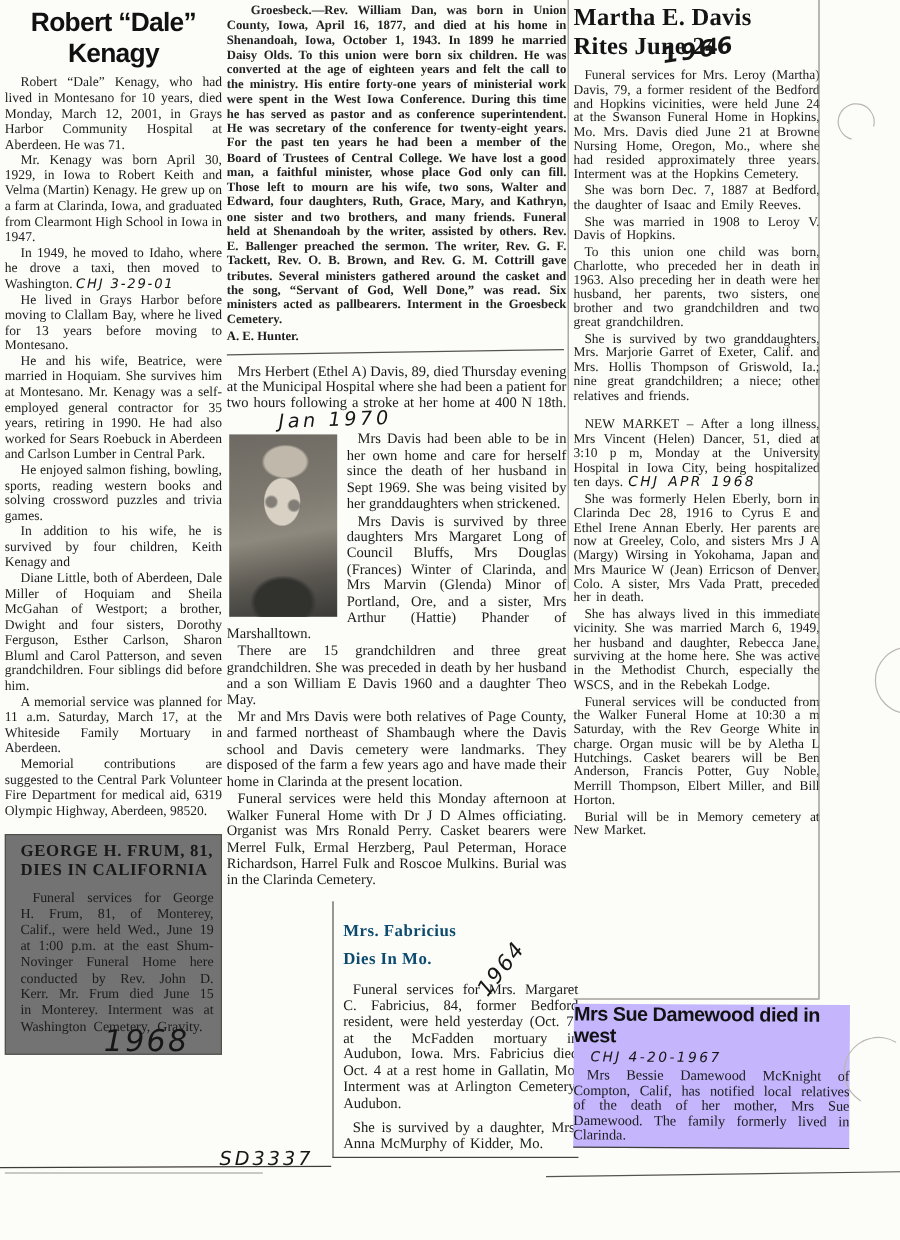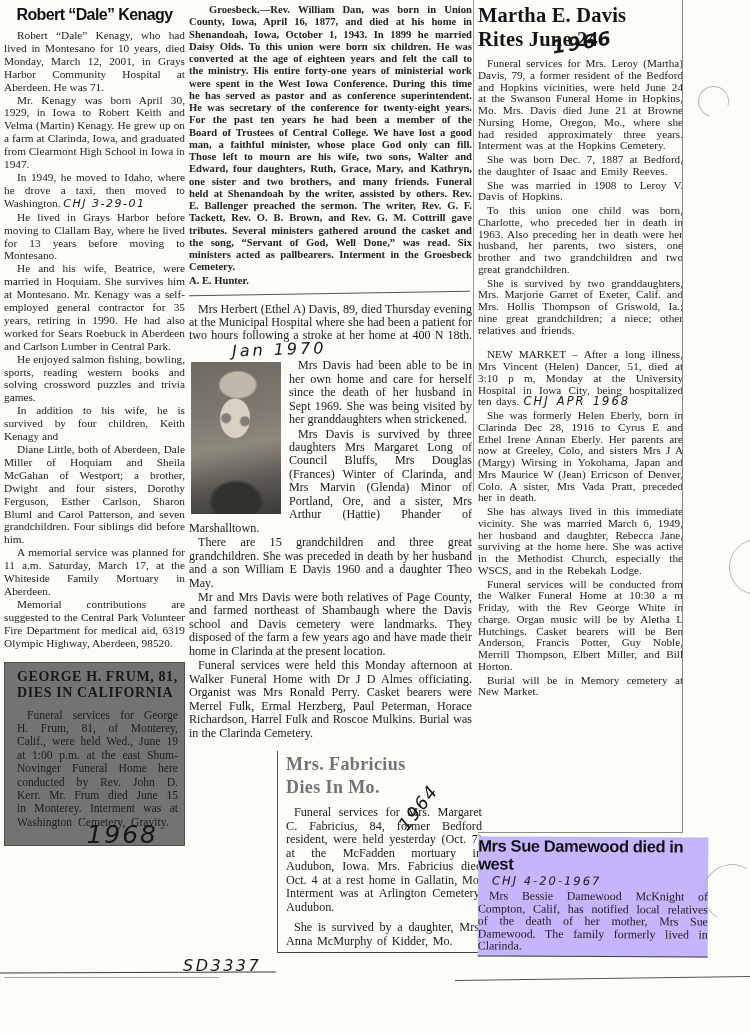--- a/index.html
+++ b/index.html
@@ -8,21 +8,21 @@
     background:#fcfcf9;color:#1b1b1b;
     font-family:"Liberation Serif", serif;
     -webkit-font-smoothing:antialiased;
   }
   .page{position:absolute;inset:0;}
   p{margin:0;text-align:justify;}
 
   
   .col1{position:absolute;left:4px;top:6px;width:181px;}
   .kenagy-h{
-    font-family:"Liberation Sans",sans-serif;font-weight:bold;font-size:16px;
+    font-family:"Liberation Sans",sans-serif;font-weight:bold;font-size:22px;
     letter-spacing:-0.6px;text-align:center;margin:0 0 5px 0;color:#111;
   }
   .col1 p{font-size:11.3px;line-height:12.9px;text-indent:13px;color:#1c1c1c;}
   .frum-box{
     border:1.6px solid #514f4b;margin-top:12px;padding:6px 6px 16px 12px;position:relative;
     background:#737373;
   }
   .frum-h{
     font-size:14px;font-weight:bold;letter-spacing:0.6px;line-height:1.18;
     margin:0 0 7px 0;color:#181818;
@@ -64,21 +64,21 @@
       radial-gradient(ellipse 42px 34px at 50% 92%, #31312e 55%, rgba(0,0,0,0) 66%),
       linear-gradient(170deg,#6e6a63 0%,#7d7970 35%,#8e897e 55%,#5a5751 78%,#3b3a37 100%);
   }
 
   
   .fabricius{
     position:absolute;left:277px;top:751px;width:196px;
     border-left:1.6px solid #55534e;border-bottom:1.5px solid #45433f;
     padding:2px 0 4px 8px;background:#fcfcf9;
   }
-  .fab-h{font-size:18px;font-weight:bold;line-height:23px;letter-spacing:0.4px;color:#737373;}
+  .fab-h{font-size:14px;font-weight:bold;line-height:23px;letter-spacing:0.4px;color:#0c4a6e;margin-top:12px;}
   .fabricius p{font-size:12.2px;line-height:13.5px;text-indent:8px;margin-top:7px;word-spacing:1.5px;}
 
   
   .col3{position:absolute;left:478px;top:4px;width:205px;}
   .martha-h{
     font-size:20.5px;font-weight:bold;line-height:23.5px;margin:0 0 7px 0;
     letter-spacing:0.2px;color:#141414;position:relative;
   }
   .col3 p{font-size:11.2px;line-height:11.75px;text-indent:9px;margin-bottom:2px;word-spacing:1.5px;color:#1b1b1b;}
   .nm{margin-top:13px;}
@@ -170,21 +170,21 @@
     <p>Funeral services for Mrs. Leroy (Martha) Davis, 79, a former resident of the Bedford and Hopkins vicinities, were held June 24 at the Swanson Funeral Home in Hopkins, Mo. Mrs. Davis died June 21 at Browne Nursing Home, Oregon, Mo., where she had resided approximately three years. Interment was at the Hopkins Cemetery.</p>
     <p>She was born Dec. 7, 1887 at Bedford, the daughter of Isaac and Emily Reeves.</p>
     <p>She was married in 1908 to Leroy V. Davis of Hopkins.</p>
     <p>To this union one child was born, Charlotte, who preceded her in death in 1963. Also preceding her in death were her husband, her parents, two sisters, one brother and two grandchildren and two great grandchildren.</p>
     <p>She is survived by two granddaughters, Mrs. Marjorie Garret of Exeter, Calif. and Mrs. Hollis Thompson of Griswold, Ia.; nine great grandchildren; a niece; other relatives and friends.</p>
 
     <div class="nm">
       <p><span>NEW MARKET – After a long illness, Mrs Vincent (Helen) Dancer, 51, died at 3:10 p m, Monday at the University Hospital in Iowa City, being hospitalized ten days.</span> <span class="hand hand-nm">CHJ APR 1968</span></p>
       <p>She was formerly Helen Eberly, born in Clarinda Dec 28, 1916 to Cyrus E and Ethel Irene Annan Eberly. Her parents are now at Greeley, Colo, and sisters Mrs J A (Margy) Wirsing in Yokohama, Japan and Mrs Maurice W (Jean) Erricson of Denver, Colo. A sister, Mrs Vada Pratt, preceded her in death.</p>
       <p>She has always lived in this immediate vicinity. She was married March 6, 1949, her husband and daughter, Rebecca Jane, surviving at the home here. She was active in the Methodist Church, especially the WSCS, and in the Rebekah Lodge.</p>
-      <p>Funeral services will be conducted from the Walker Funeral Home at 10:30 a m Friday, with the Rev George White in charge. Organ music will be by Aletha L Hutchings. Casket bearers will be Ben Anderson, Francis Potter, Guy Noble, Merrill Thompson, Elbert Miller, and Bill Horton.</p>
+      <p>Funeral services will be conducted from the Walker Funeral Home at 10:30 a m Saturday, with the Rev George White in charge. Organ music will be by Aletha L Hutchings. Casket bearers will be Ben Anderson, Francis Potter, Guy Noble, Merrill Thompson, Elbert Miller, and Bill Horton.</p>
       <p>Burial will be in Memory cemetery at New Market.</p>
     </div>
   </section>
 
   <section class="damewood">
     <h2 class="dame-h">Mrs Sue Damewood died in west</h2>
     <div class="hand hand-dame">CHJ 4-20-1967</div>
     <p>Mrs Bessie Damewood McKnight of Compton, Calif, has notified local relatives of the death of her mother, Mrs Sue Damewood. The family formerly lived in Clarinda.</p>
   </section>
 

